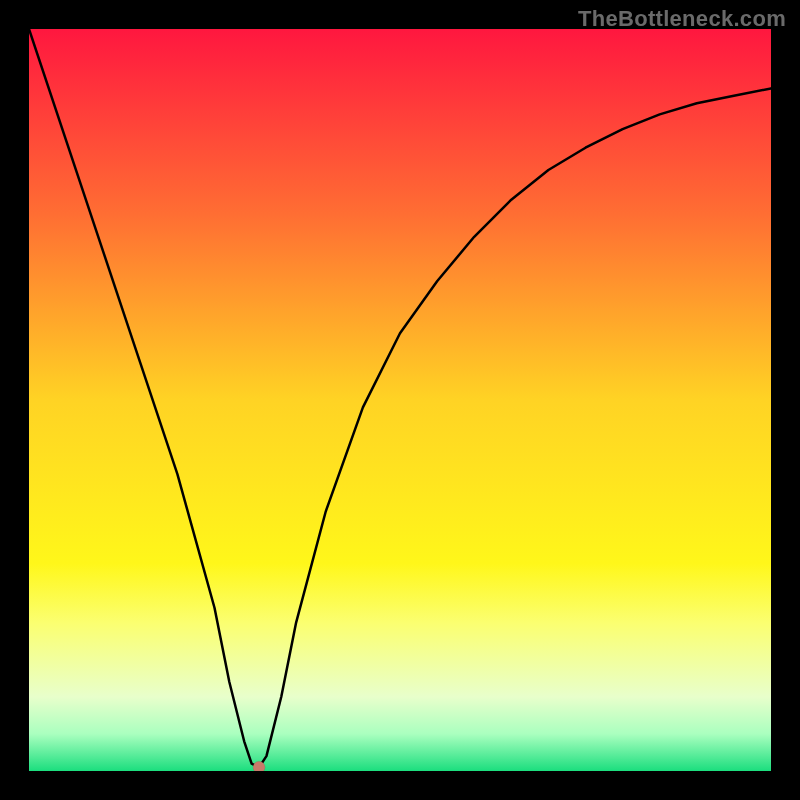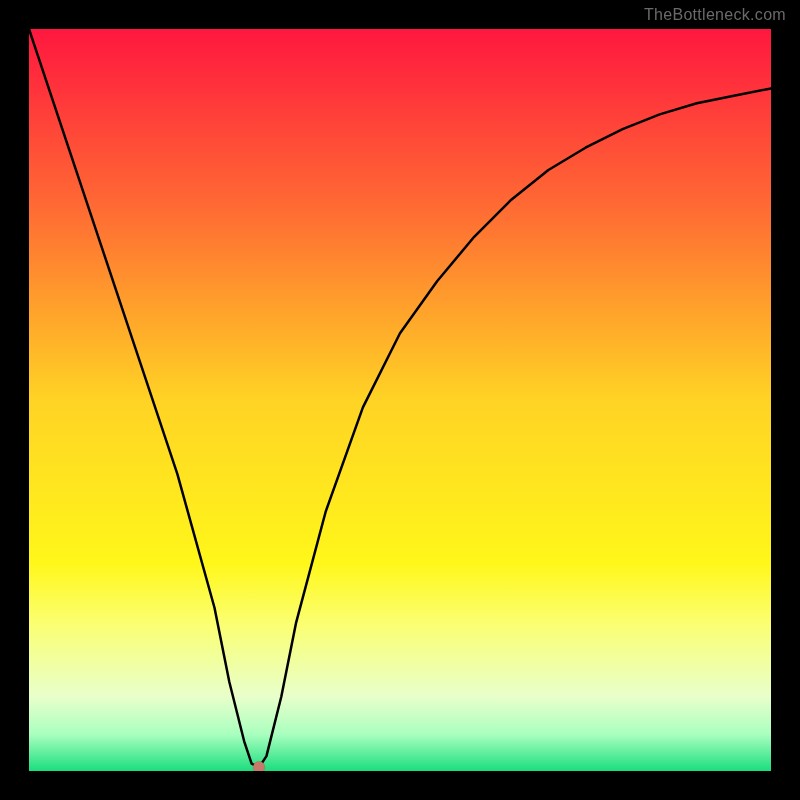--- a/index.html
+++ b/index.html
@@ -15,22 +15,22 @@
     position: relative;
     width: 800px;
     height: 800px;
     background: #000;
   }
   .watermark {
     position: absolute;
     top: 6px;
     right: 14px;
     color: #6a6a6a;
-    font-size: 16px;
-    font-weight: 400;
+    font-size: 22px;
+    font-weight: 700;
     letter-spacing: 0.3px;
     z-index: 10;
   }
   .plot-area {
     position: absolute;
     left: 29px;
     top: 29px;
     width: 742px;
     height: 742px;
     overflow: hidden;

